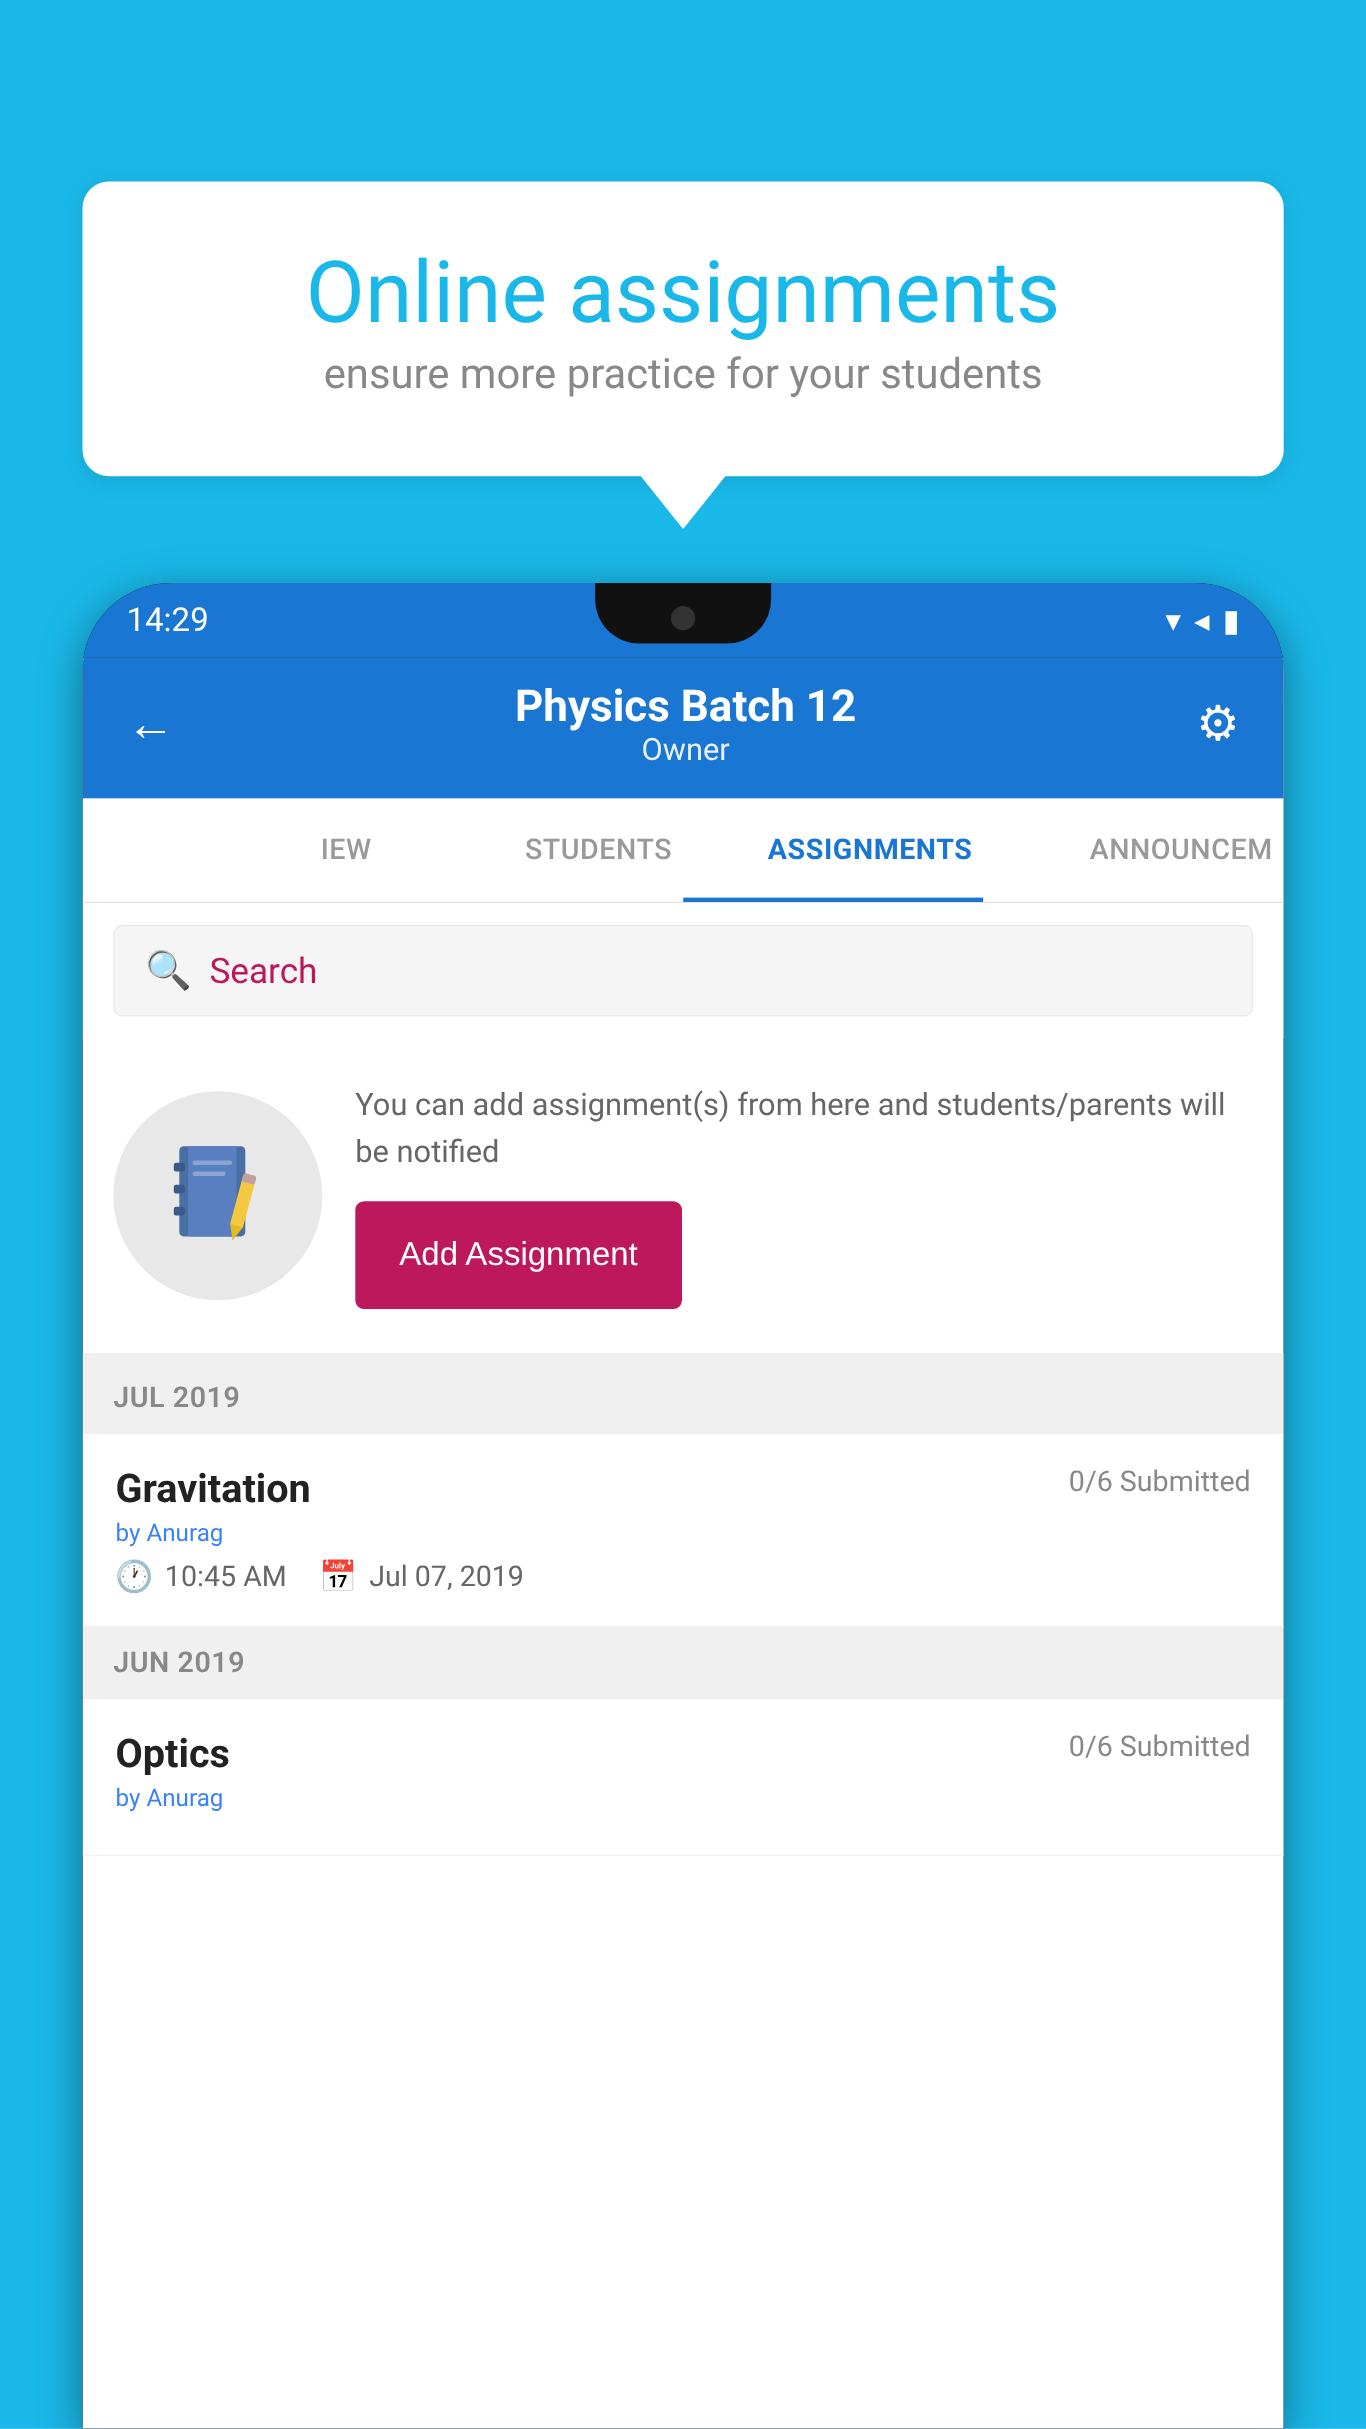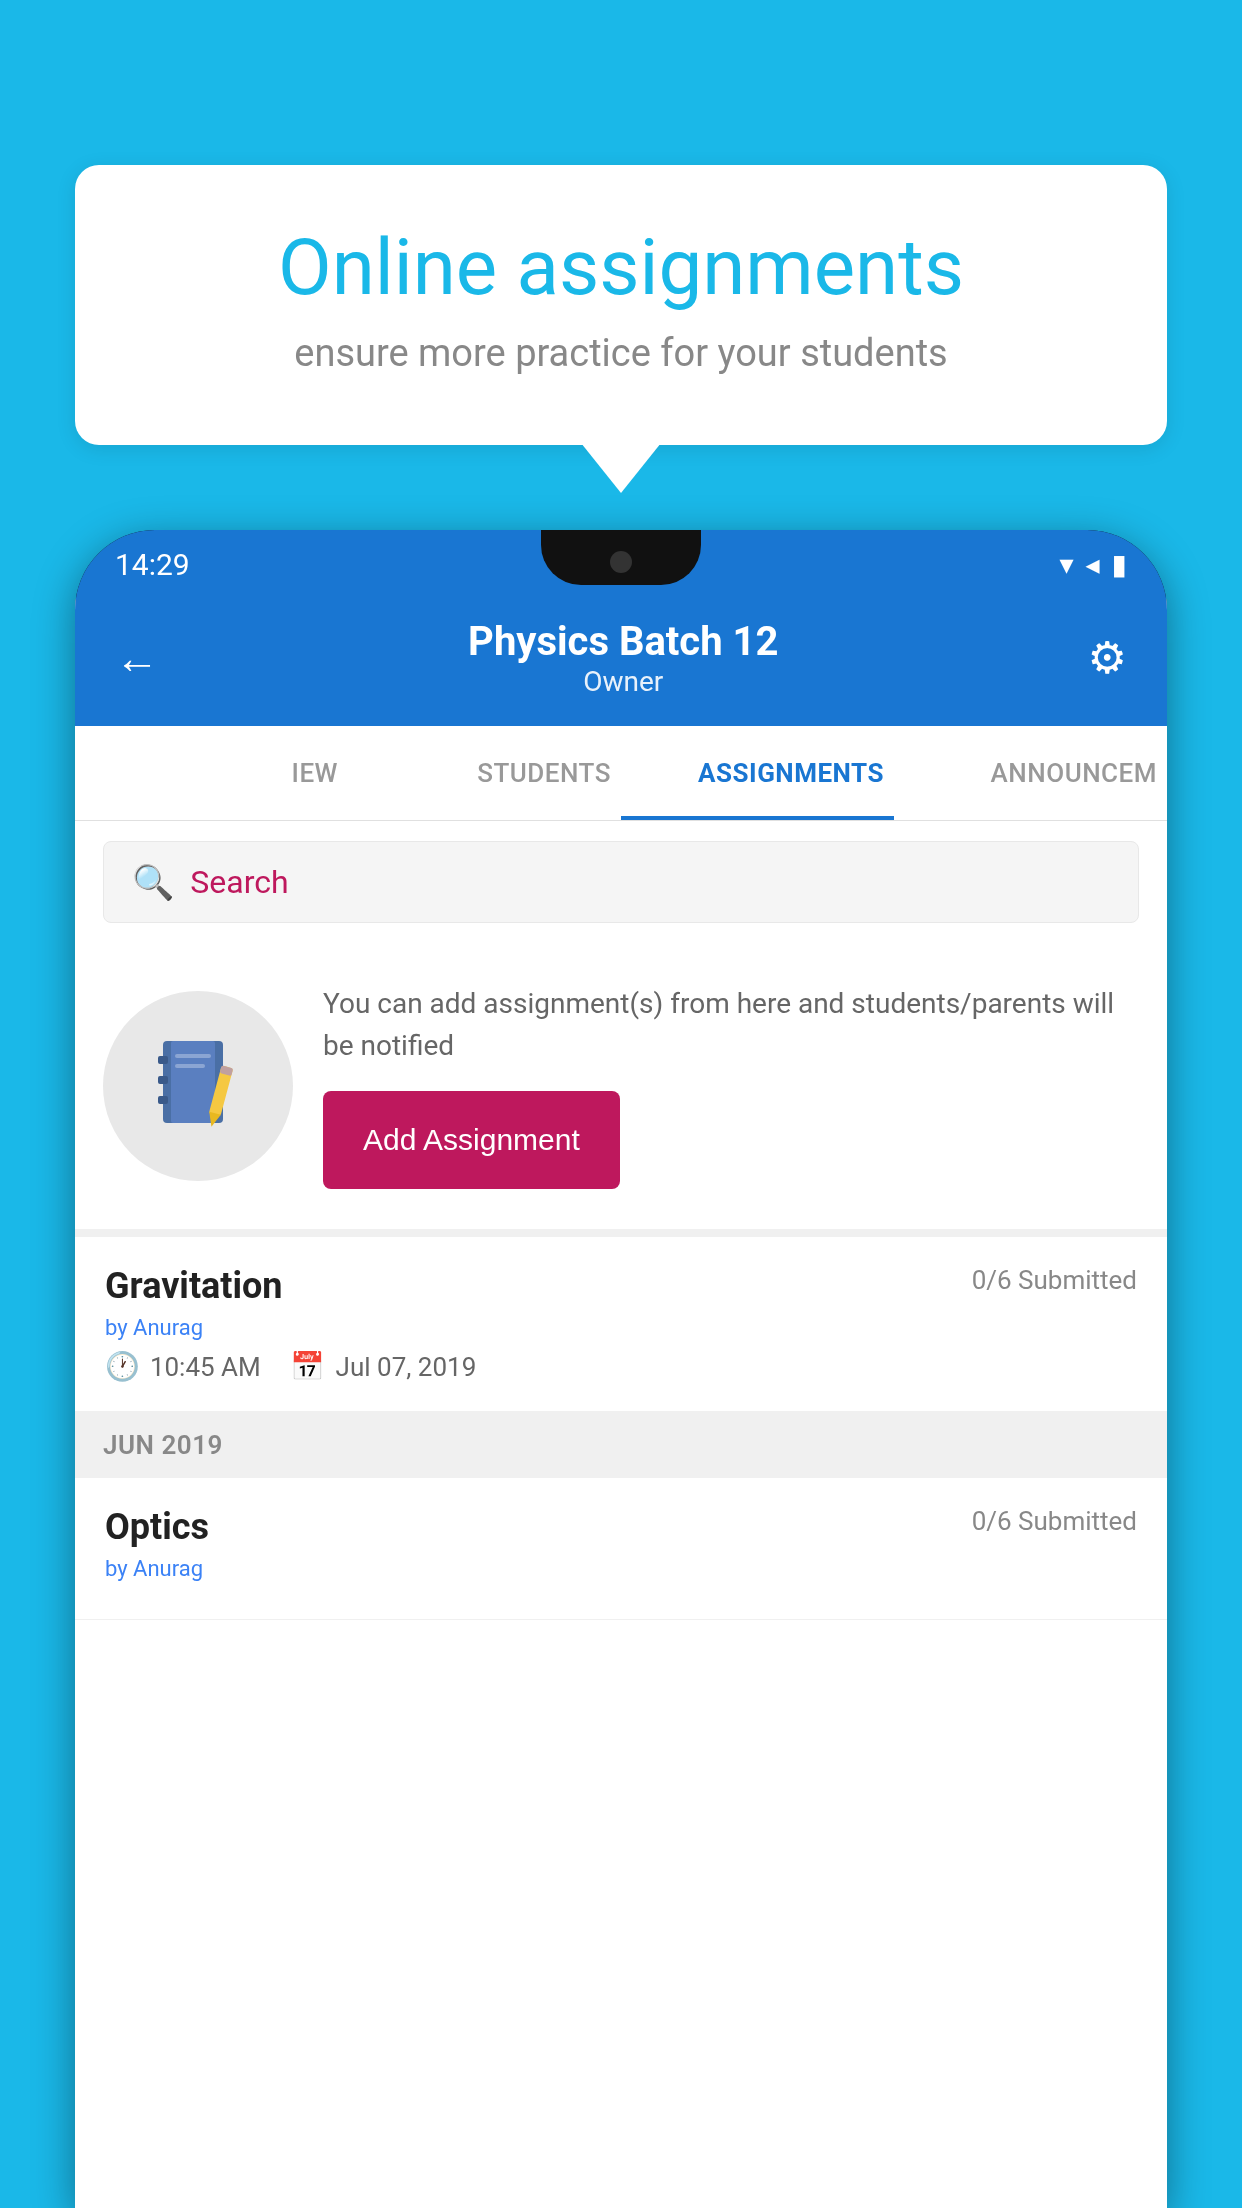--- a/index.html
+++ b/index.html
@@ -41,21 +41,21 @@
       height: 0;
       border-left: 40px solid transparent;
       border-right: 40px solid transparent;
       border-top: 50px solid white;
     }
 
     .bubble-title {
       font-size: 78px;
       color: #1ab8e8;
       font-weight: 400;
-      margin-bottom: 20px;
+      margin-bottom: 8px;
       line-height: 1.1;
     }
 
     .bubble-subtitle {
       font-size: 38px;
       color: #888;
       font-weight: 400;
     }
 
     
@@ -401,20 +401,21 @@
           <polygon points="62,78 74,78 68,92" fill="#e8b820" transform="rotate(15, 68, 55)"></polygon>
           <rect x="62" y="30" width="12" height="8" rx="2" fill="#c0a0a0" transform="rotate(15, 68, 55)"></rect>
         </svg>
       </div>
       <div class="promo-text-area">
         <div class="promo-description">You can add assignment(s) from here and students/parents will be notified</div>
         <button class="add-assignment-btn">Add Assignment</button>
       </div>
     </div>
 
+    <div class="section-header">JUL 2019</div>
     <div class="assignment-item">
       <div class="assignment-top-row">
         <span class="assignment-name">Gravitation</span>
         <span class="assignment-submitted">0/6 Submitted</span>
       </div>
       <div class="assignment-by">by Anurag</div>
       <div class="assignment-meta">
         <div class="meta-item">
           <span class="meta-icon">🕐</span>
           <span>10:45 AM</span>

